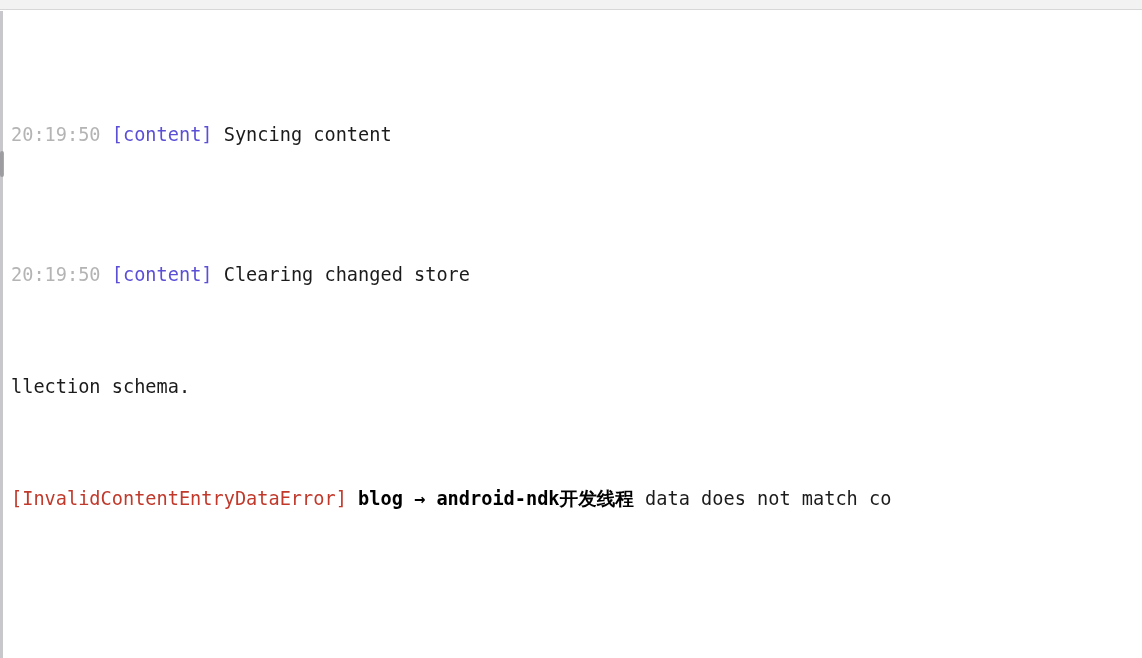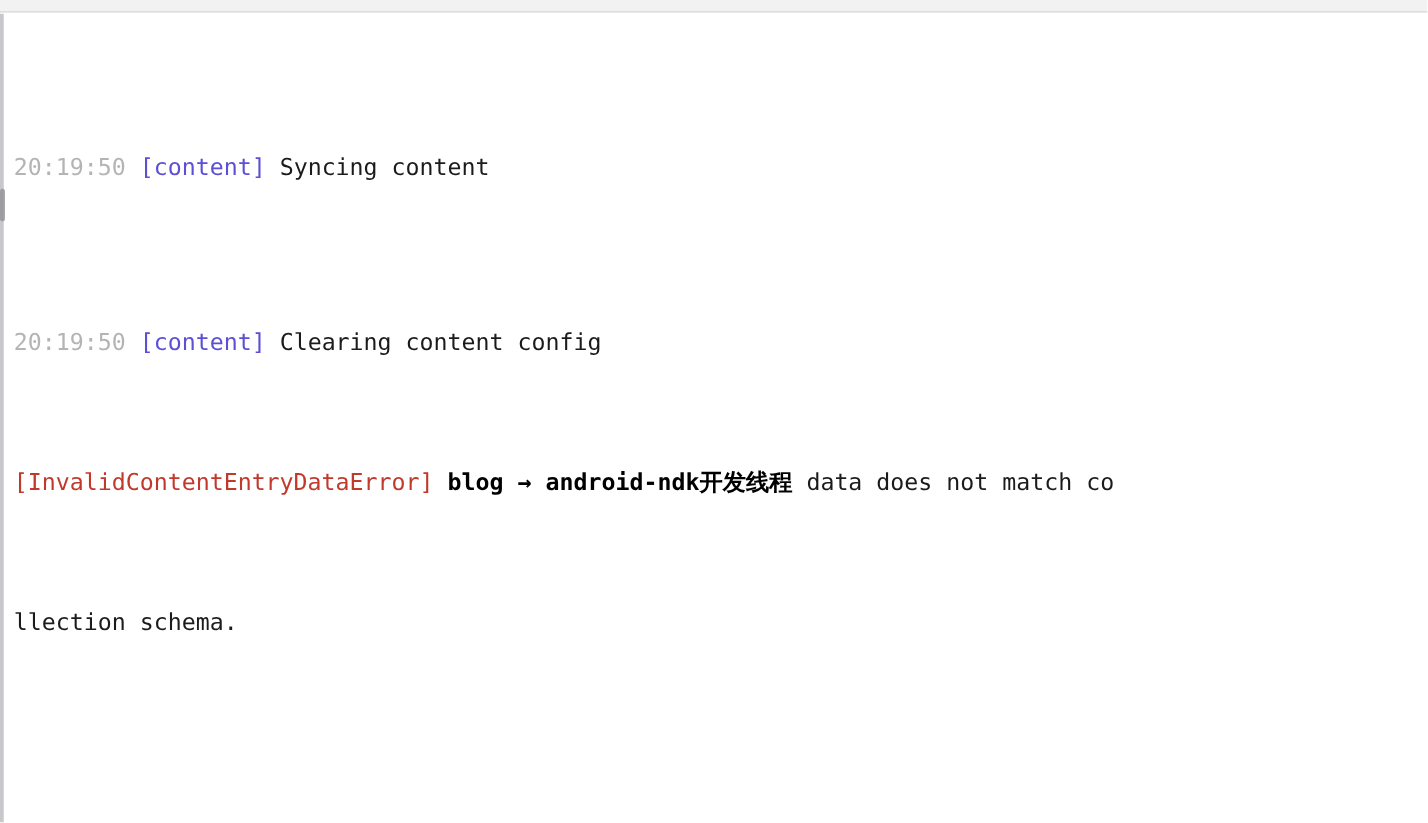--- a/index.html
+++ b/index.html
@@ -81,25 +81,25 @@
 
   <div class="left-gutter">
     <div class="scroll-thumb"></div>
   </div>
 
   <div class="console">
 
     <div class="line"><span class="c-time">20:19:50</span><span class="c-plain"> </span><span class="c-tag">[content]</span><span class="c-plain"> </span><span class="c-plain">Syncing content</span></div>
 
 
-    <div class="line"><span class="c-time">20:19:50</span><span class="c-plain"> </span><span class="c-tag">[content]</span><span class="c-plain"> </span><span class="c-plain">Clearing content config</span></div>
+    <div class="line"><span class="c-time">20:19:50</span><span class="c-plain"> </span><span class="c-tag">[content]</span><span class="c-plain"> </span><span class="c-plain">Clearing changed store</span></div>
+
+    <div class="line"><span class="c-plain">llection schema.</span></div>
 
     <div class="line"><span class="c-err">[InvalidContentEntryDataError]</span><span class="c-plain"> </span><span class="c-bold">blog → android-ndk开发线程</span><span class="c-plain"> data does not match co</span></div>
-
-    <div class="line"><span class="c-plain">llection schema.</span></div>
 
     
 
     
 
     
 
     
 
     

